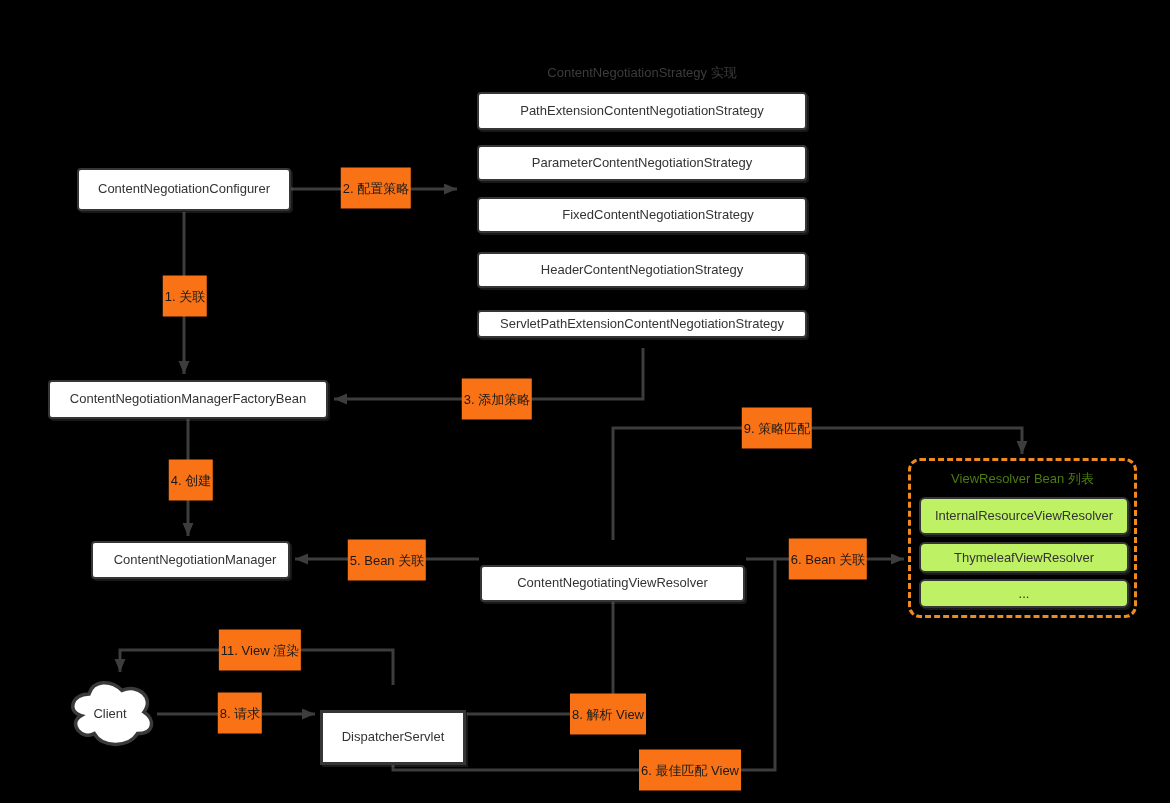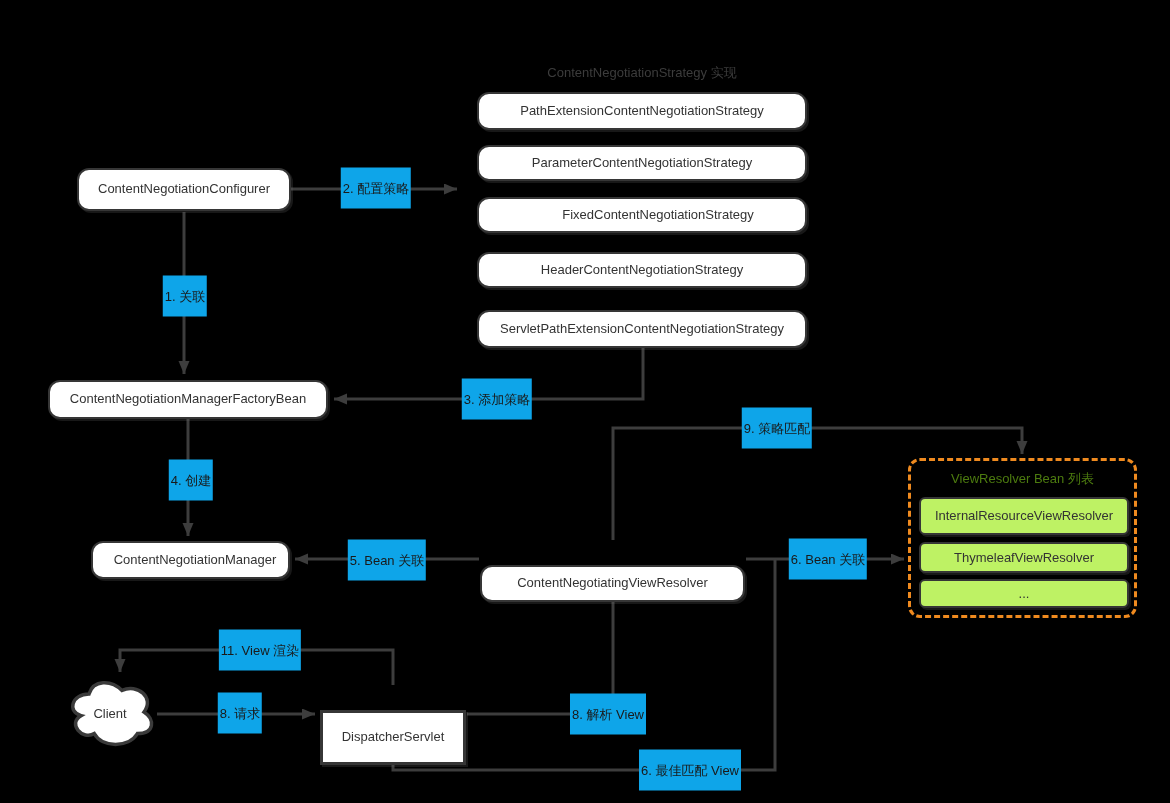--- a/index.html
+++ b/index.html
@@ -2,21 +2,21 @@
 <html><head>
 <meta charset="utf-8">
 <style>
   html,body{margin:0;padding:0;background:#000;}
   #canvas{
     position:relative;width:1170px;height:803px;background:#000;overflow:hidden;
     font-family:"Liberation Sans","DejaVu Sans",sans-serif;
   }
   svg.edges{position:absolute;left:0;top:0;z-index:1;}
   .box{
-    position:absolute;z-index:2;background:#fff;border:2px solid #363636;border-radius:12px;
+    position:absolute;z-index:2;background:#fff;border:2px solid #363636;border-radius:4px;
     display:flex;align-items:center;justify-content:center;text-align:center;
     color:#333;font-size:13px;line-height:1.25;word-break:break-all;
     padding:1px 8px;box-sizing:border-box;box-shadow:2px 2px 0 rgba(110,110,110,0.22);
   }
   .box.square{border-radius:0;border-width:3px;margin-top:24px;}
   .grouptitle{
     position:absolute;z-index:2;text-align:center;font-size:13px;color:#3c3c3c;
   }
   .dashedgroup{
     position:absolute;z-index:2;border:3px dashed #ef8a1f;border-radius:12px;
@@ -26,21 +26,21 @@
     position:absolute;left:0;right:0;top:9px;text-align:center;font-size:13px;color:#4d7c0f;
   }
   .innerbox{
     position:absolute;background:#bef264;border:2px solid #363636;border-radius:6px;
     display:flex;align-items:center;justify-content:center;text-align:center;
     color:#333;font-size:13px;line-height:1.2;word-break:break-all;
     padding:0 2px;box-sizing:border-box;box-shadow:2px 2px 0 rgba(110,110,110,0.22);
   }
   .chip{
     position:absolute;z-index:3;transform:translate(-50%,-50%);
-    background:#0ea5e9;color:#1a1a1a;font-size:13px;line-height:17px;
+    background:#f97316;color:#1a1a1a;font-size:13px;line-height:17px;
     padding:12px 2px;white-space:nowrap;
   }
   .cloudwrap{position:absolute;z-index:2;}
   .cloudlabel{
     position:absolute;z-index:3;display:flex;align-items:center;justify-content:center;
     color:#333;font-size:13px;
   }
 </style>
 </head>
 <body>
@@ -66,21 +66,21 @@
       <path d="M775 559 V770 H393 V746" marker-end="url(#arrow)"></path>
       <path d="M393 685 V650 H120 V672" marker-end="url(#arrow)"></path>
     </g>
   </svg>
 
   <div class="grouptitle" style="left:477px;top:64px;width:330px;">ContentNegotiationStrategy 实现</div>
   <div class="box" style="left:477px;top:92px;width:330px;height:38px;">PathExtensionContentNegotiationStrategy</div>
   <div class="box" style="left:477px;top:145px;width:330px;height:36px;">ParameterContentNegotiationStrategy</div>
   <div class="box" style="left:477px;top:197px;width:330px;height:36px;padding-left:40px;">FixedContentNegotiationStrategy</div>
   <div class="box" style="left:477px;top:252px;width:330px;height:36px;">HeaderContentNegotiationStrategy</div>
-  <div class="box" style="left:477px;top:310px;width:330px;height:38px;padding:1px 4px;">ServletPathExtensionContentNegotiationStrategy</div>
+  <div class="box" style="left:477px;top:310px;width:330px;height:28px;padding:1px 4px;">ServletPathExtensionContentNegotiationStrategy</div>
 
   <div class="box" style="left:77px;top:168px;width:214px;height:43px;">ContentNegotiationConfigurer</div>
   <div class="box" style="left:48px;top:380px;width:280px;height:39px;">ContentNegotiationManagerFactoryBean</div>
   <div class="box" style="left:91px;top:541px;width:199px;height:38px;padding-left:17px;">ContentNegotiationManager</div>
 
   <div class="box" style="left:480px;top:565px;width:265px;height:37px;">ContentNegotiatingViewResolver</div>
 
   <div class="box square" style="left:320px;top:686px;width:146px;height:55px;">DispatcherServlet</div>
 
   <div class="cloudwrap" style="left:62px;top:671px;">

